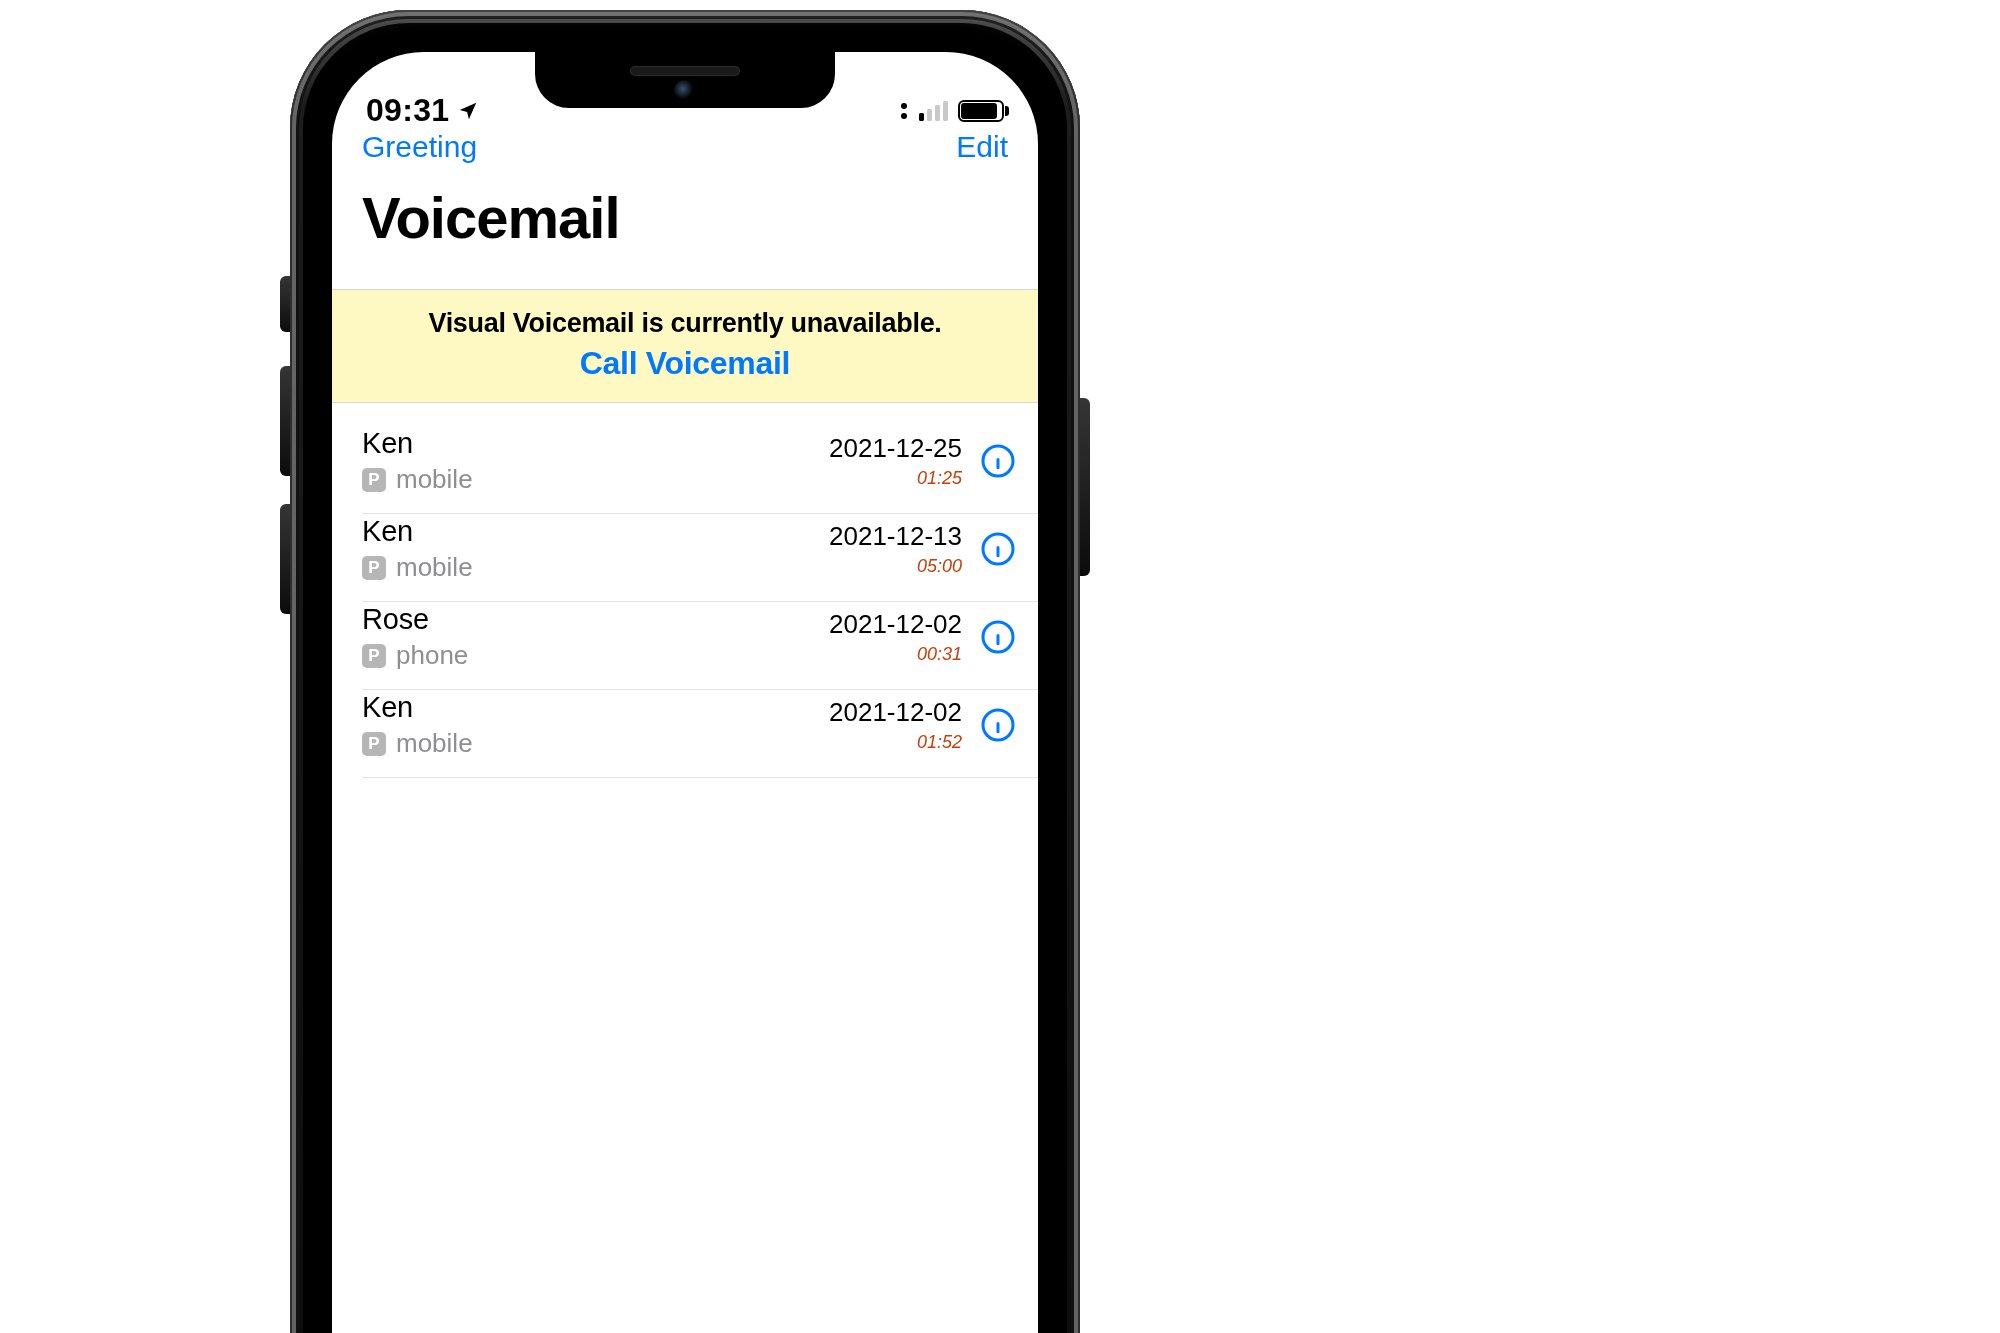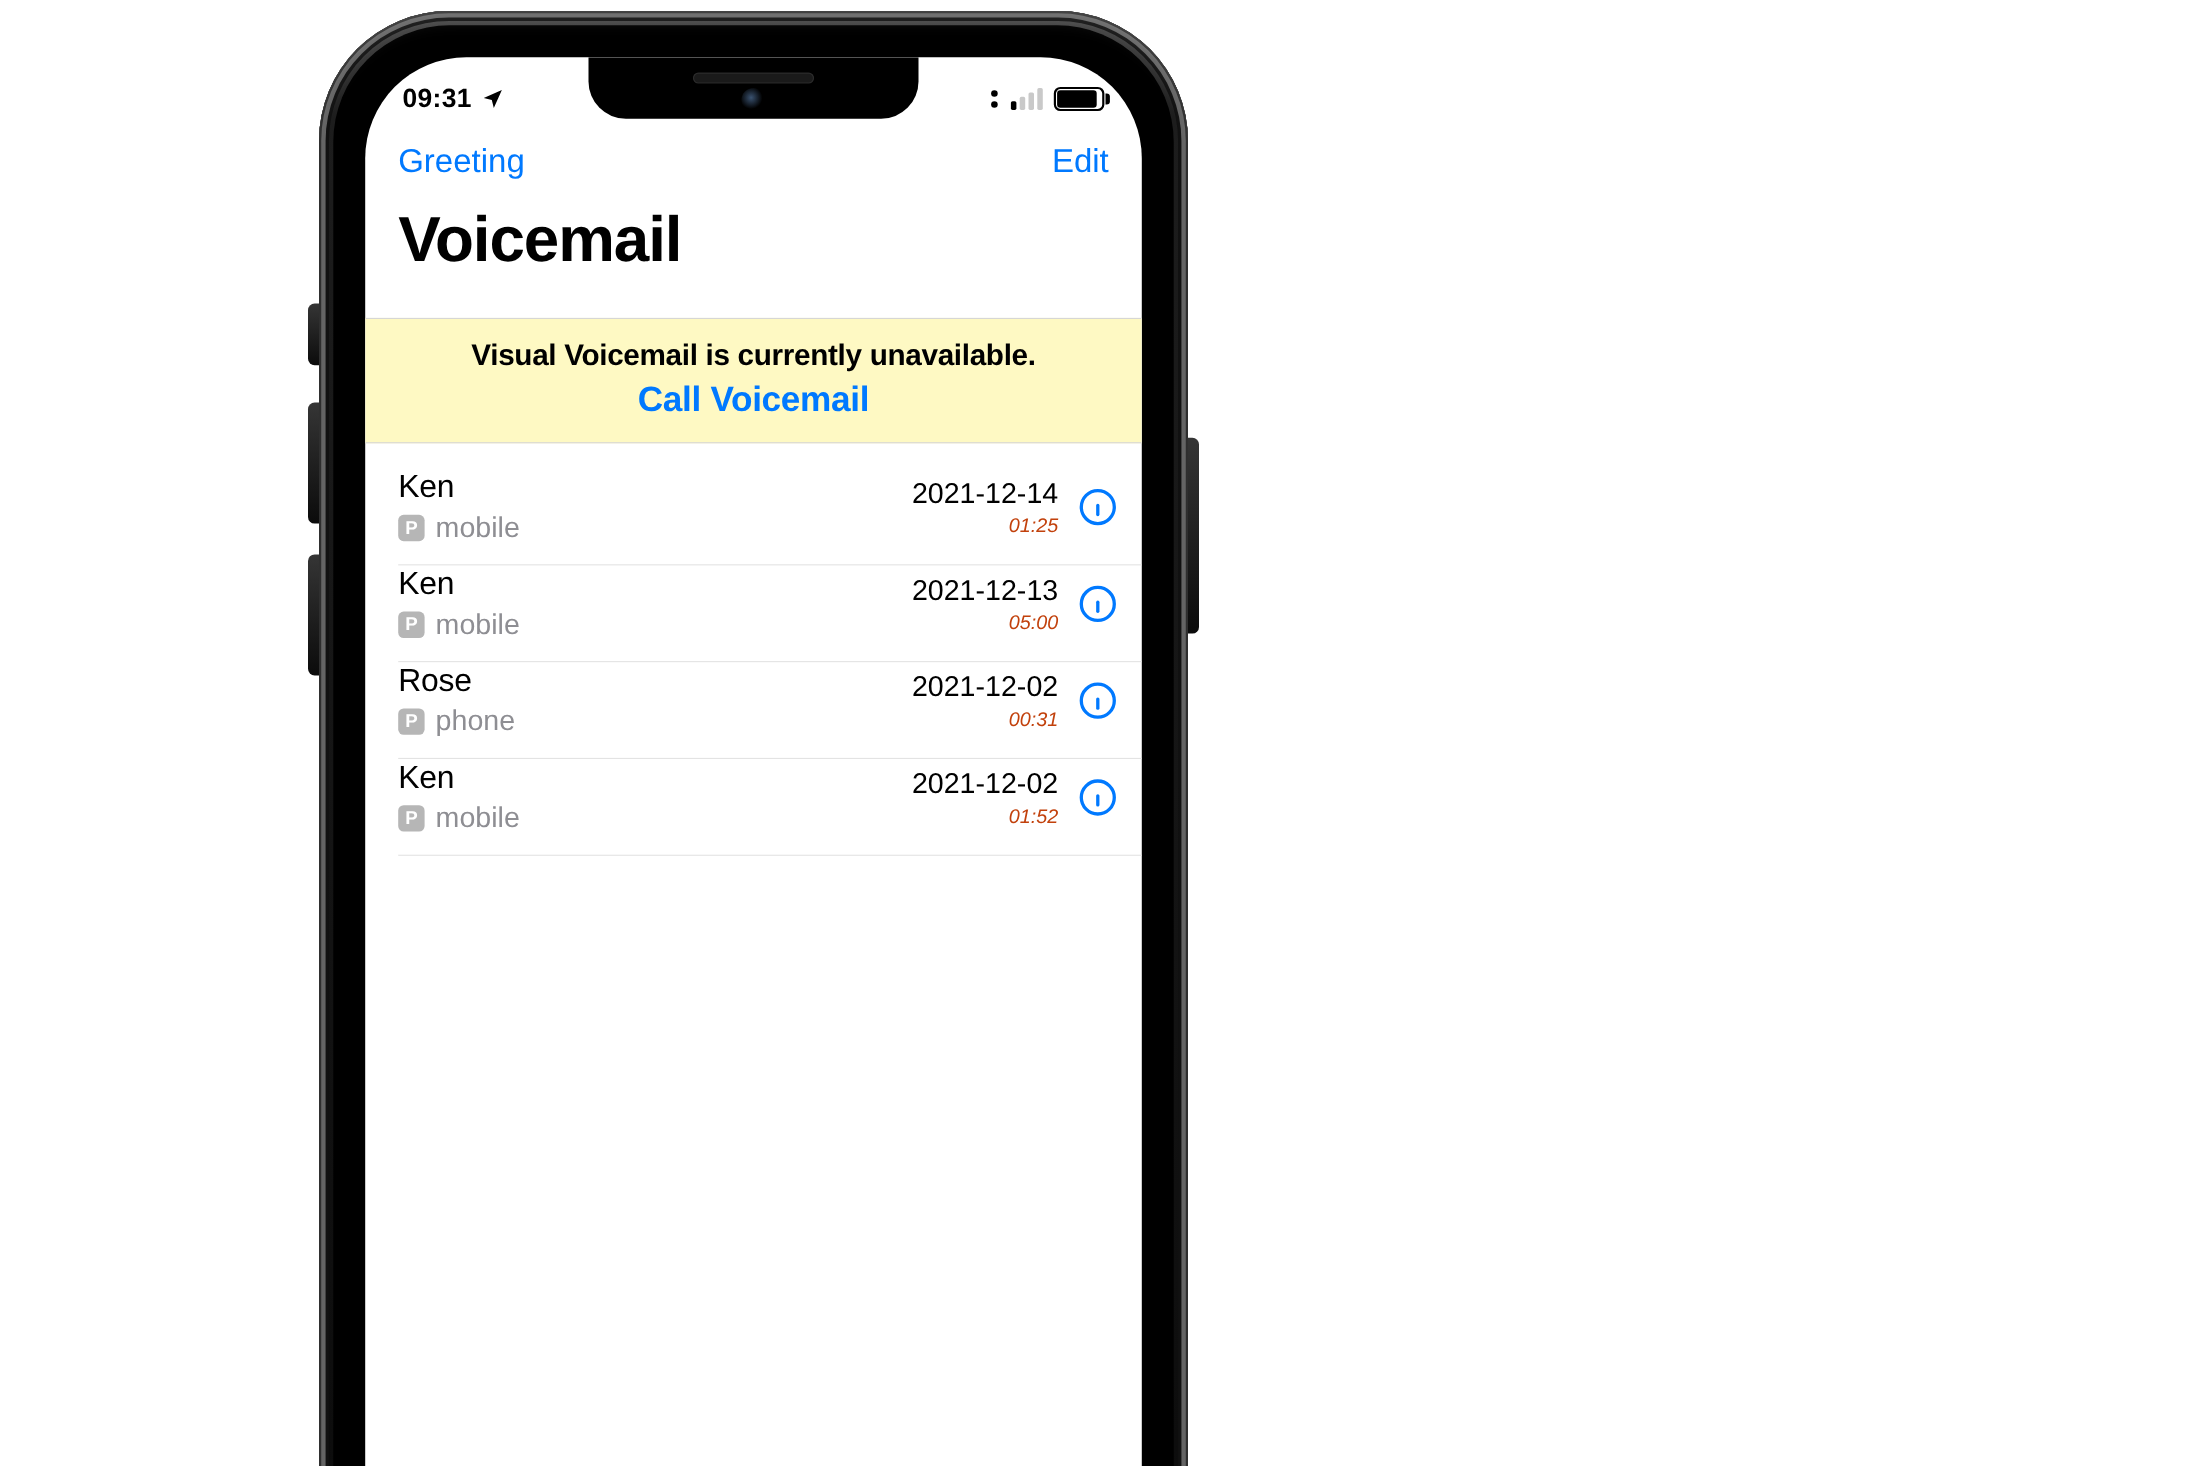--- a/index.html
+++ b/index.html
@@ -90,26 +90,26 @@
     transform: translateX(-50%);
     width: 22px; height: 22px;
     border-radius: 50%;
     background: radial-gradient(circle at 40% 40%, #3a5270 0%, #000 55%);
     box-shadow: 0 0 0 3px #000;
   }
 
   
   .statusbar {
     position:absolute;
-    top:0; left:0; right:0;
+    top:16px; left:0; right:0;
     padding: 24px 34px 0 34px;
     display:flex;
     justify-content:space-between;
     align-items:center;
-    font-size: 24px;
+    font-size: 32px;
     font-weight: 600;
     letter-spacing: 0.3px;
     text-align: right;
   }
   .sb-left { display:flex; align-items:center; gap:8px; }
   .sb-right { display:flex; align-items:center; gap:10px; }
   .location-arrow svg { display:block; }
   .signal-bars { display:flex; align-items:flex-end; gap:3px; height:20px; }
   .signal-bars span { width:5px; background:#c9c9c9; border-radius:1.5px; }
   .signal-bars span:nth-child(1){height:8px;}
@@ -249,21 +249,21 @@
         <div class="vm-list" id="vm-list">
             <div class="vm-row">
               <div class="vm-main">
                 <div class="vm-name">Ken</div>
                 <div class="vm-sub">
                   <span class="badge-p">P</span>
                   <span class="vm-source">mobile</span>
                 </div>
               </div>
               <div class="vm-meta">
-                <div class="vm-date">2021-12-14</div>
+                <div class="vm-date">2021-12-25</div>
                 <div class="vm-dur">01:25</div>
               </div>
               <div class="info-btn">
                 <svg width="36" height="36" viewBox="0 0 24 24">
                   <circle cx="12" cy="12" r="10" stroke="#0079ff" stroke-width="2"></circle>
                   <circle cx="12" cy="7.2" r="1.5" fill="#0079ff"></circle>
                   <rect x="11" y="10" width="2" height="7.5" rx="1" fill="#0079ff"></rect>
                 </svg>
               </div>
             </div>

